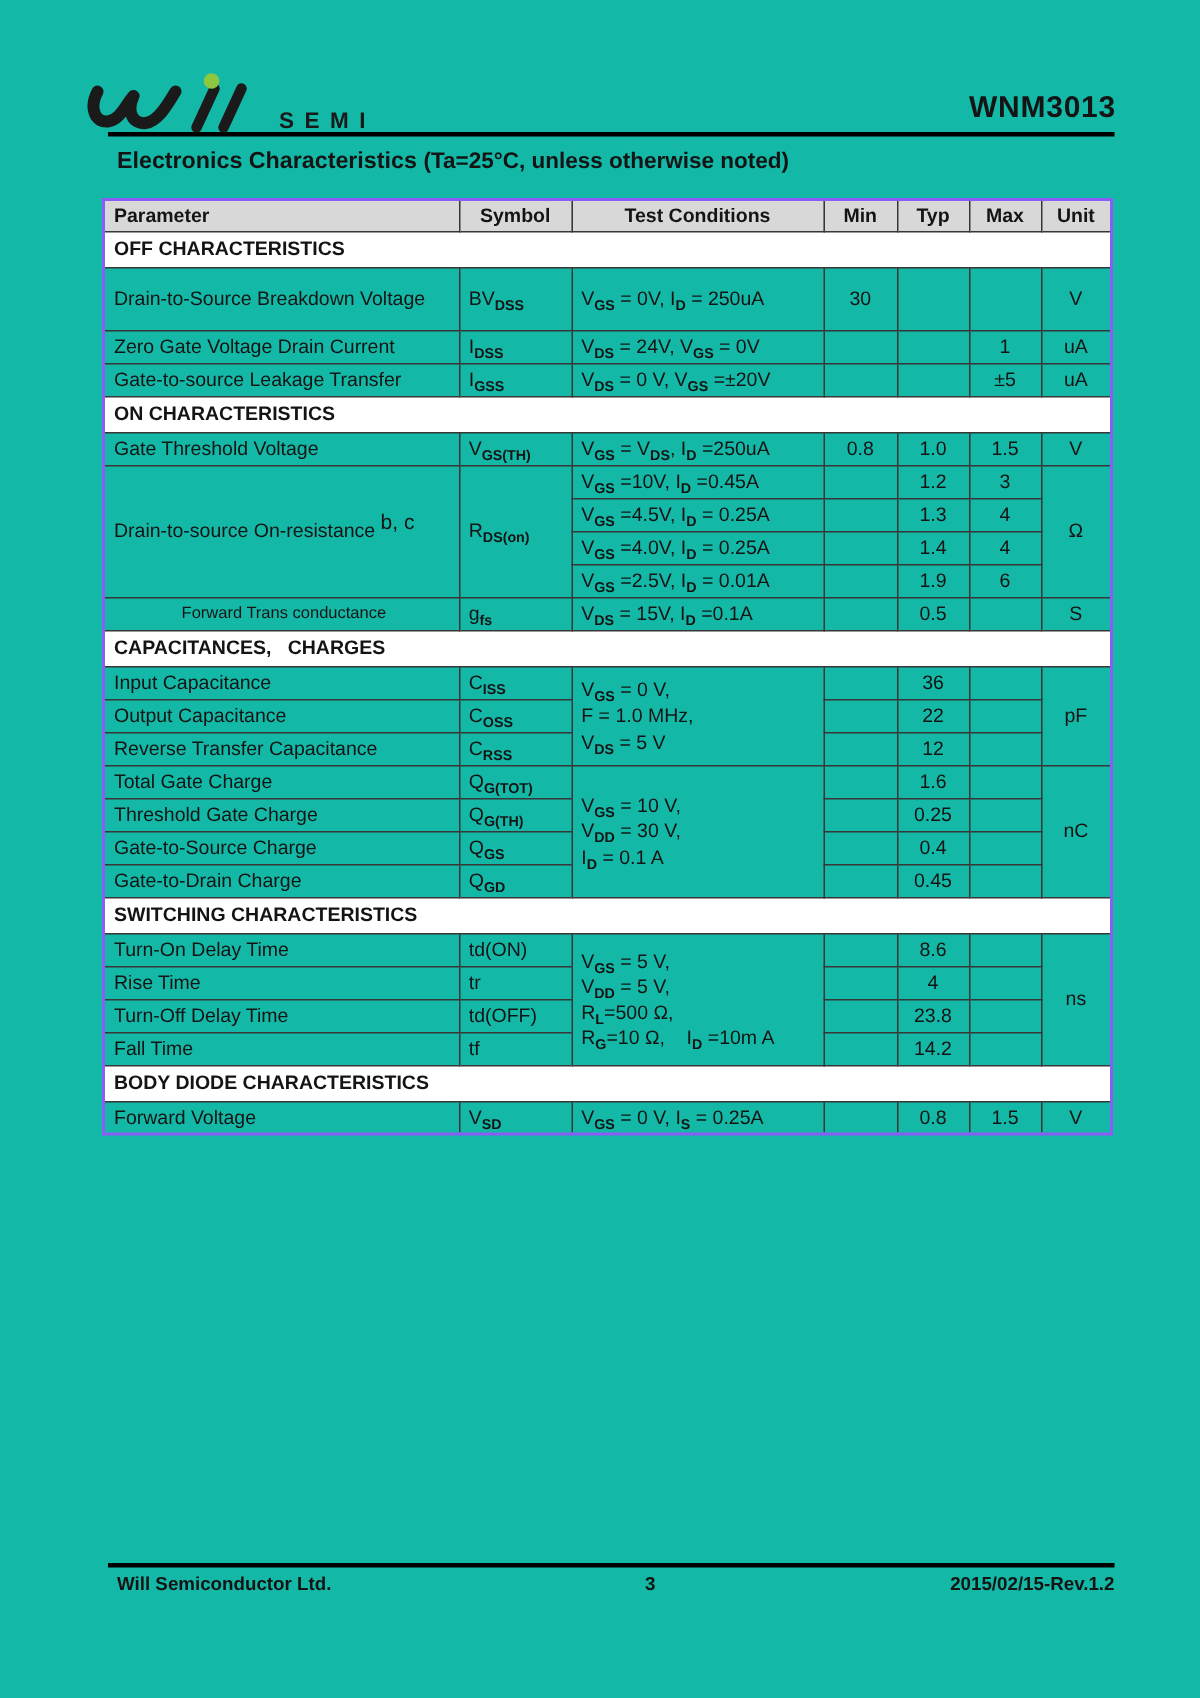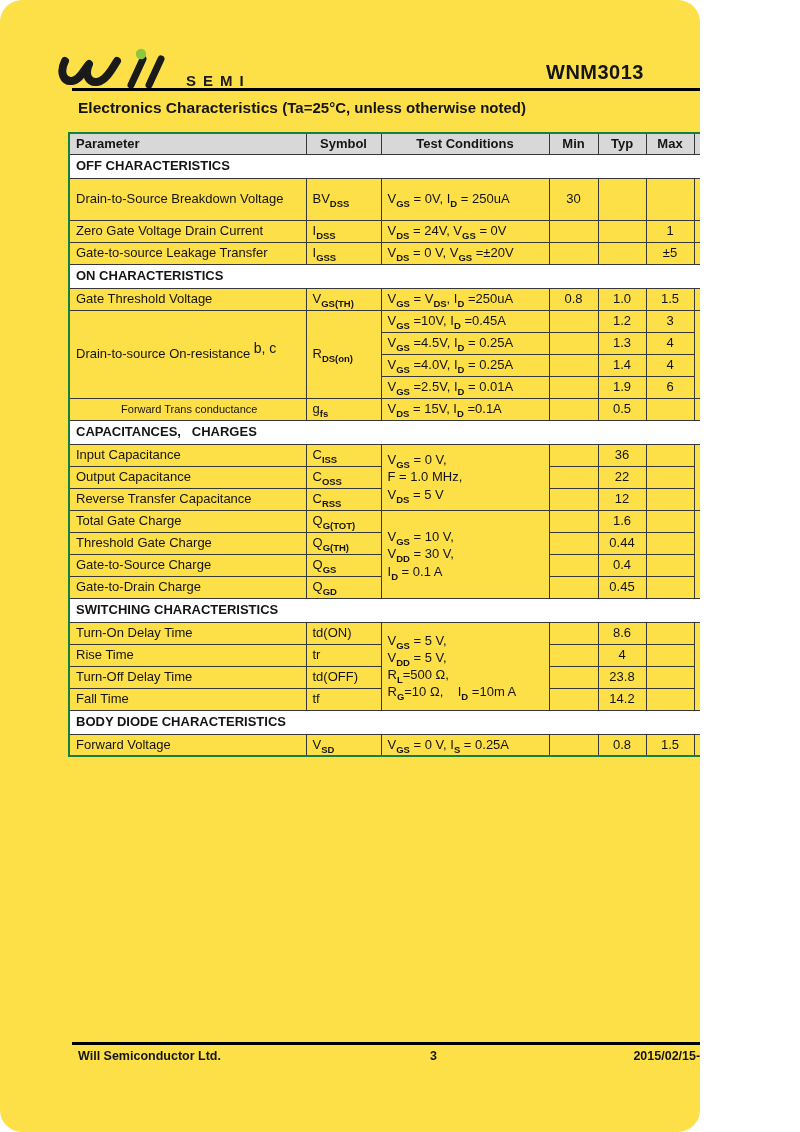--- a/index.html
+++ b/index.html
@@ -1,39 +1,39 @@
 <!DOCTYPE html>
 <html><head>
 <meta charset="utf-8">
 <style>
   * { margin:0; padding:0; box-sizing:border-box; }
   html,body { background:#ffffff; }
   .page {
-    position:relative; width:700px; height:1132px; background:#fde047;
-    font-family:"Liberation Sans", sans-serif; color:#141414; overflow:hidden;border-radius:22px;
+    position:relative; width:800px; height:1132px; background:#14b8a6;
+    font-family:"Liberation Sans", sans-serif; color:#141414; overflow:hidden;
   }
 
   
   .logo-row { position:absolute; top:48px; left:58px; display:flex; align-items:flex-end; }
   .logo-svg { display:block; }
   .semi-text { font-weight:bold; font-size:15px; letter-spacing:7px; color:#1a1a1a; margin-left:10px; padding-bottom:3px; }
   .part-number { position:absolute; top:61px; right:56px; font-size:20px; font-weight:bold; letter-spacing:0.5px; }
   .header-rule { position:absolute; top:88px; left:72px; width:671px; height:3px; background:#000; }
 
   .doc-title { position:absolute; top:99px; left:78px; white-space:nowrap; }
   .doc-title .main { font-size:15.5px; font-weight:bold; }
   .doc-title .note { font-size:15px; font-weight:bold; }
 
   
   .char-table {
     position:absolute; top:132px; left:68px; width:672px;
     border-collapse:collapse; table-layout:fixed; font-size:13px;
   }
   .char-table, .char-table td, .char-table th { border:1px solid #373737; }
-  .char-table { border:2px solid #15803d; }
+  .char-table { border:2px solid #8b5cf6; }
   .char-table th, .char-table td { vertical-align:middle; height:22px; line-height:1.32; padding:1px 2px; }
   .char-table thead th { background:#d8d8d8; font-weight:bold; height:21px; }
   .left   { text-align:left; padding-left:6px !important; padding-right:3px !important; }
   .center { text-align:center; }
   td.section { font-weight:bold; text-align:left; padding-left:6px !important; height:24px; background:#fff; }
   td.small { font-size:11px;text-align:center; }
   .char-table sub { font-size:9.5px; line-height:0;font-weight:bold; }
   .char-table sup { font-size:14px; line-height:0; }
 
   
@@ -197,21 +197,21 @@
           <td rowspan="4" class="left">V<sub>GS</sub> = 10 V,<br>V<sub>DD</sub> = 30 V,<br>I<sub>D</sub> = 0.1 A</td>
           <td class="center"></td>
           <td class="center">1.6</td>
           <td class="center"></td>
           <td rowspan="4" class="center">nC</td>
         </tr>
         <tr>
           <td class="left">Threshold Gate Charge</td>
           <td class="left">Q<sub>G(TH)</sub></td>
           <td class="center"></td>
-          <td class="center">0.44</td>
+          <td class="center">0.25</td>
           <td class="center"></td>
         </tr>
         <tr>
           <td class="left">Gate-to-Source Charge</td>
           <td class="left">Q<sub>GS</sub></td>
           <td class="center"></td>
           <td class="center">0.4</td>
           <td class="center"></td>
         </tr>
         <tr>

